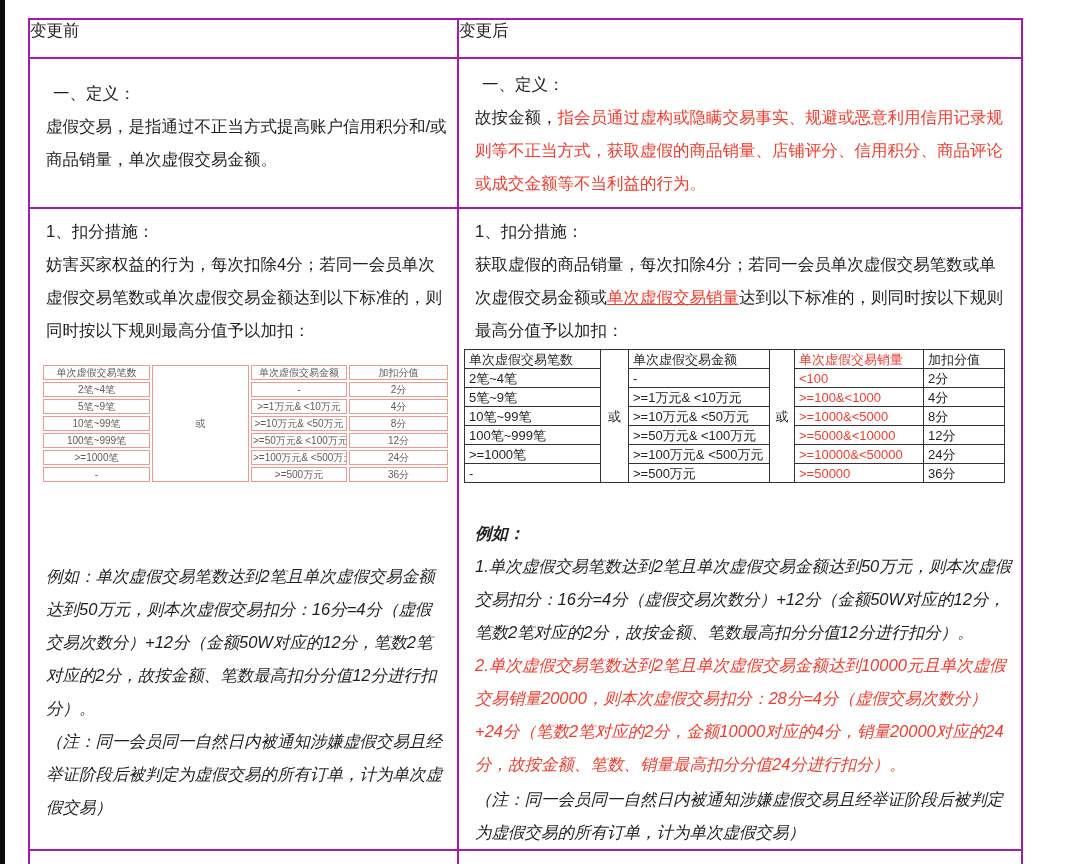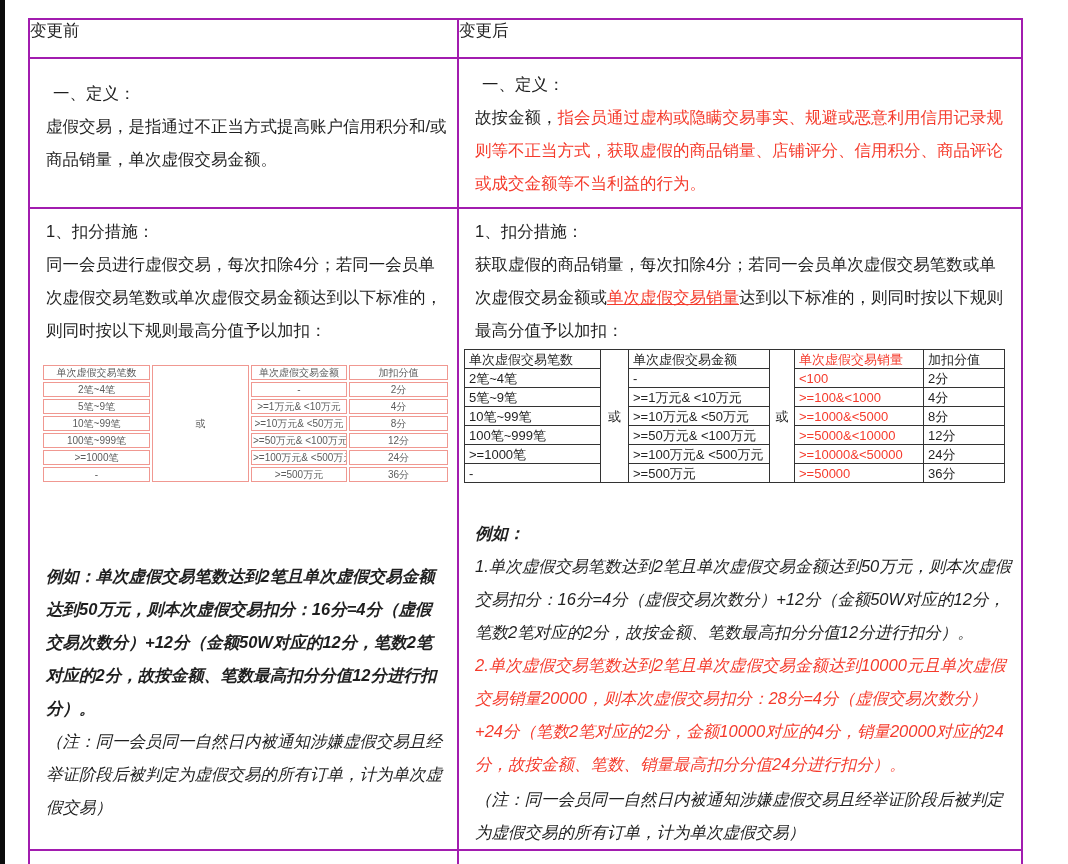--- a/index.html
+++ b/index.html
@@ -25,21 +25,21 @@
   tr.next-row > td { height: 60px; }
 
   .pad { padding: 6px 9px 0 16px; line-height: 33px; }
   .pad-def-left  { padding-top: 18px; }
   .pad-def-right { padding-top: 9px; }
   p { margin: 0; }
   .indent { text-indent: 7px; }
   .red { color: #f53b2c; }
   .u { text-decoration: underline; }
   .italic { font-style: italic; }
-  .ex-left { margin-top: 70px; font-weight: bold; }
+  .ex-left { margin-top: 70px; }
   .ex-label-right { margin-top: 28px; font-weight: bold; }
   .ex2-right { }
   .note-right { margin-top: 2px; }
 
   
   table.blur-table {
     margin: 16px 0 0 11px; width: 399px; table-layout: fixed;
     border-collapse: separate; border-spacing: 2px;
     font-size: 10px; color: #4f4f4f; line-height: 13px;
     filter: blur(0.55px); opacity: 0.93;
@@ -88,21 +88,21 @@
           <p class="indent">一、定义：</p>
           <p><span>故按金额，</span><span class="red">指会员通过虚构或隐瞒交易事实、规避或恶意利用信用记录规则等不正当方式，获取虚假的商品销量、店铺评分、信用积分、商品评论或成交金额等不当利益的行为。</span></p>
         </div>
       </td>
     </tr>
 
     <tr class="main-row">
       <td>
         <div class="pad">
           <p>1、扣分措施：</p>
-          <p>同一会员进行虚假交易，每次扣除4分；若同一会员单次虚假交易笔数或单次虚假交易金额达到以下标准的，则同时按以下规则最高分值予以加扣：</p>
+          <p>妨害买家权益的行为，每次扣除4分；若同一会员单次虚假交易笔数或单次虚假交易金额达到以下标准的，则同时按以下规则最高分值予以加扣：</p>
         </div>
         <table class="blur-table">
           <colgroup>
               <col style="width:107px">
               <col style="width:97px">
               <col style="width:96px">
               <col style="width:99px">
             </colgroup>
           <tbody>
             <tr>

